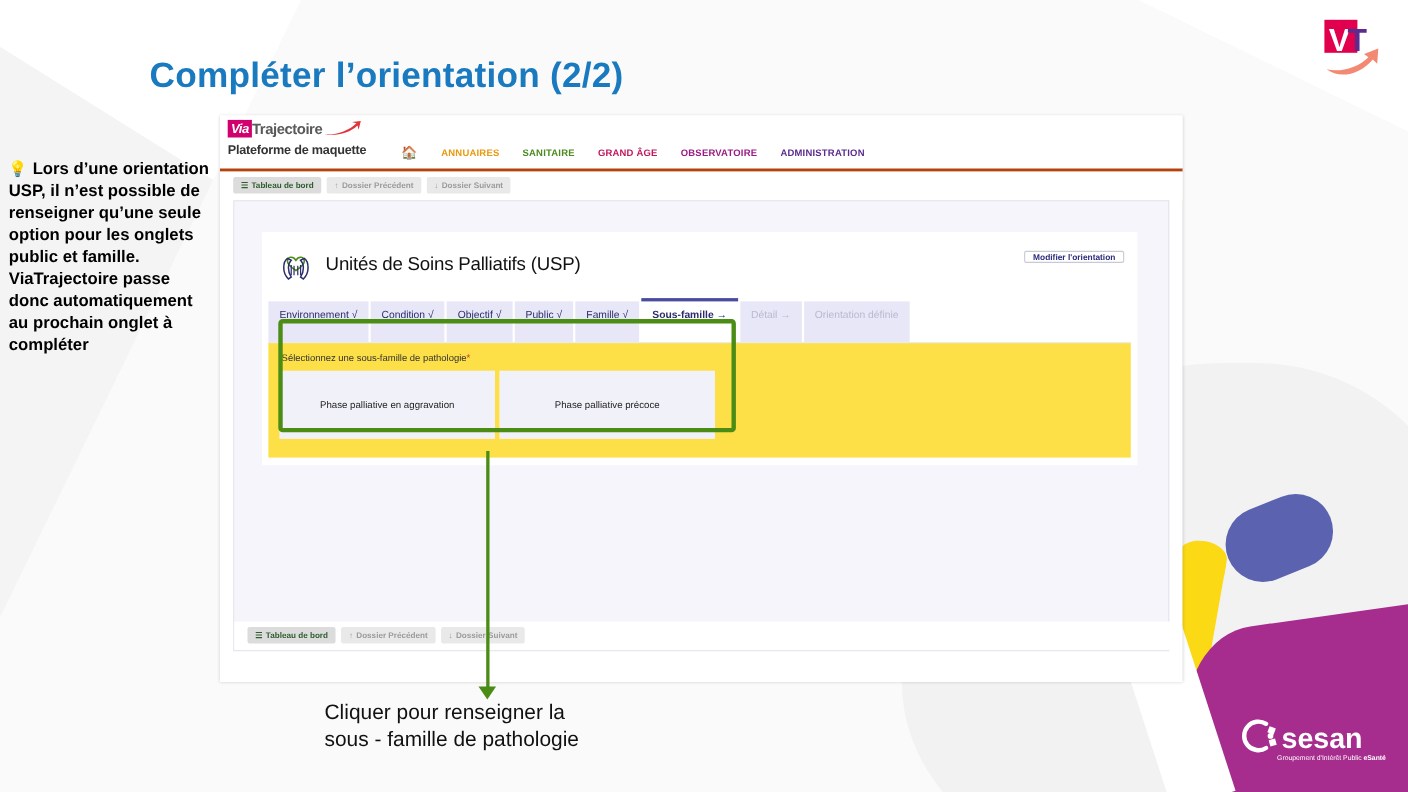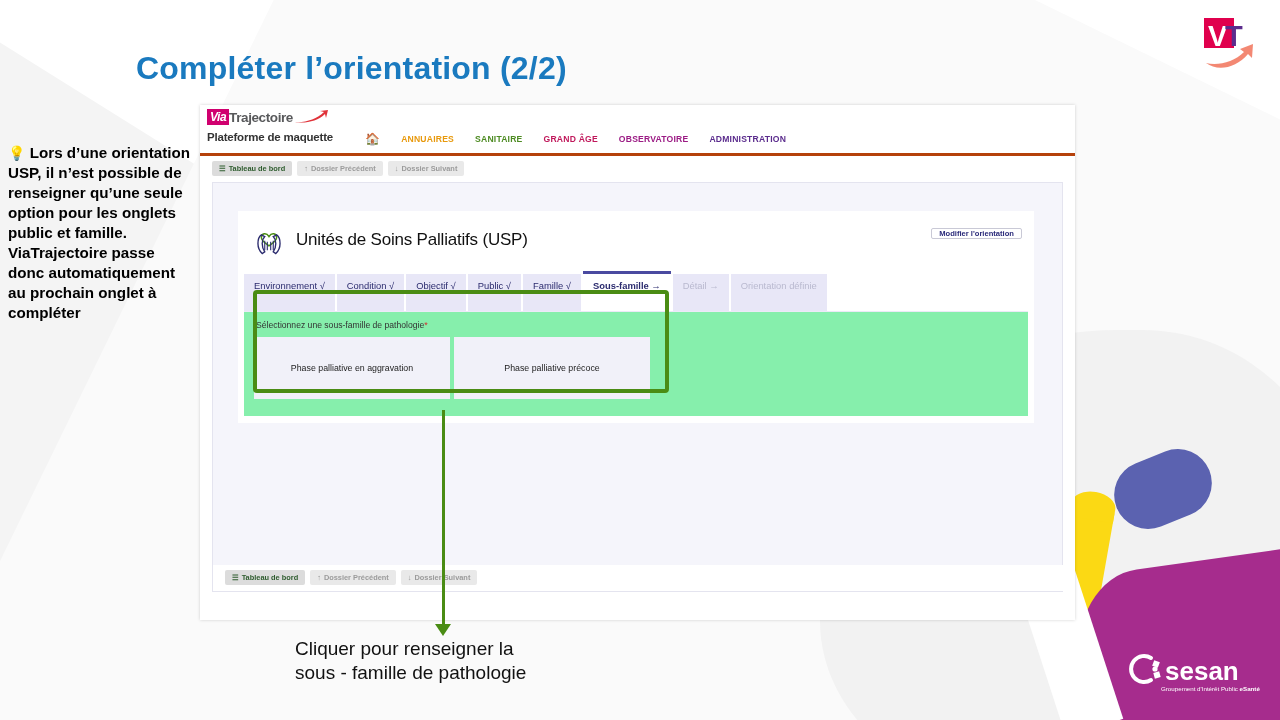--- a/index.html
+++ b/index.html
@@ -129,21 +129,21 @@
     background:#e8e7f7;color:#2b2b6e;font-size:9.4px;
     padding:6px 10px 20px 10px;margin-right:2px;white-space:nowrap;
   }
   .tab.active{
     background:#ffffff;color:#2b2b6e;font-weight:bold;
     border-top:3px solid #4a4aa0;padding-top:6px;
   }
   .tab.disabled{color:#b9b9cf;}
 
   .panel{
-    margin:0 6px 0 6px;background:#86efac;height:104px;position:relative;
+    margin:0 6px 0 6px;background:#fde047;height:104px;position:relative;
     border-top:1px solid #eceaf7;
   }
   .panel-label{
     position:absolute;left:12px;top:8px;font-size:8.6px;color:#333;
   }
   .req{color:#d32f2f;font-size:9px;}
   .opts{position:absolute;left:10px;top:25px;display:flex;gap:4px;}
   .opt{
     width:196px;height:62px;background:#f1f1f9;
     display:flex;align-items:center;justify-content:center;

